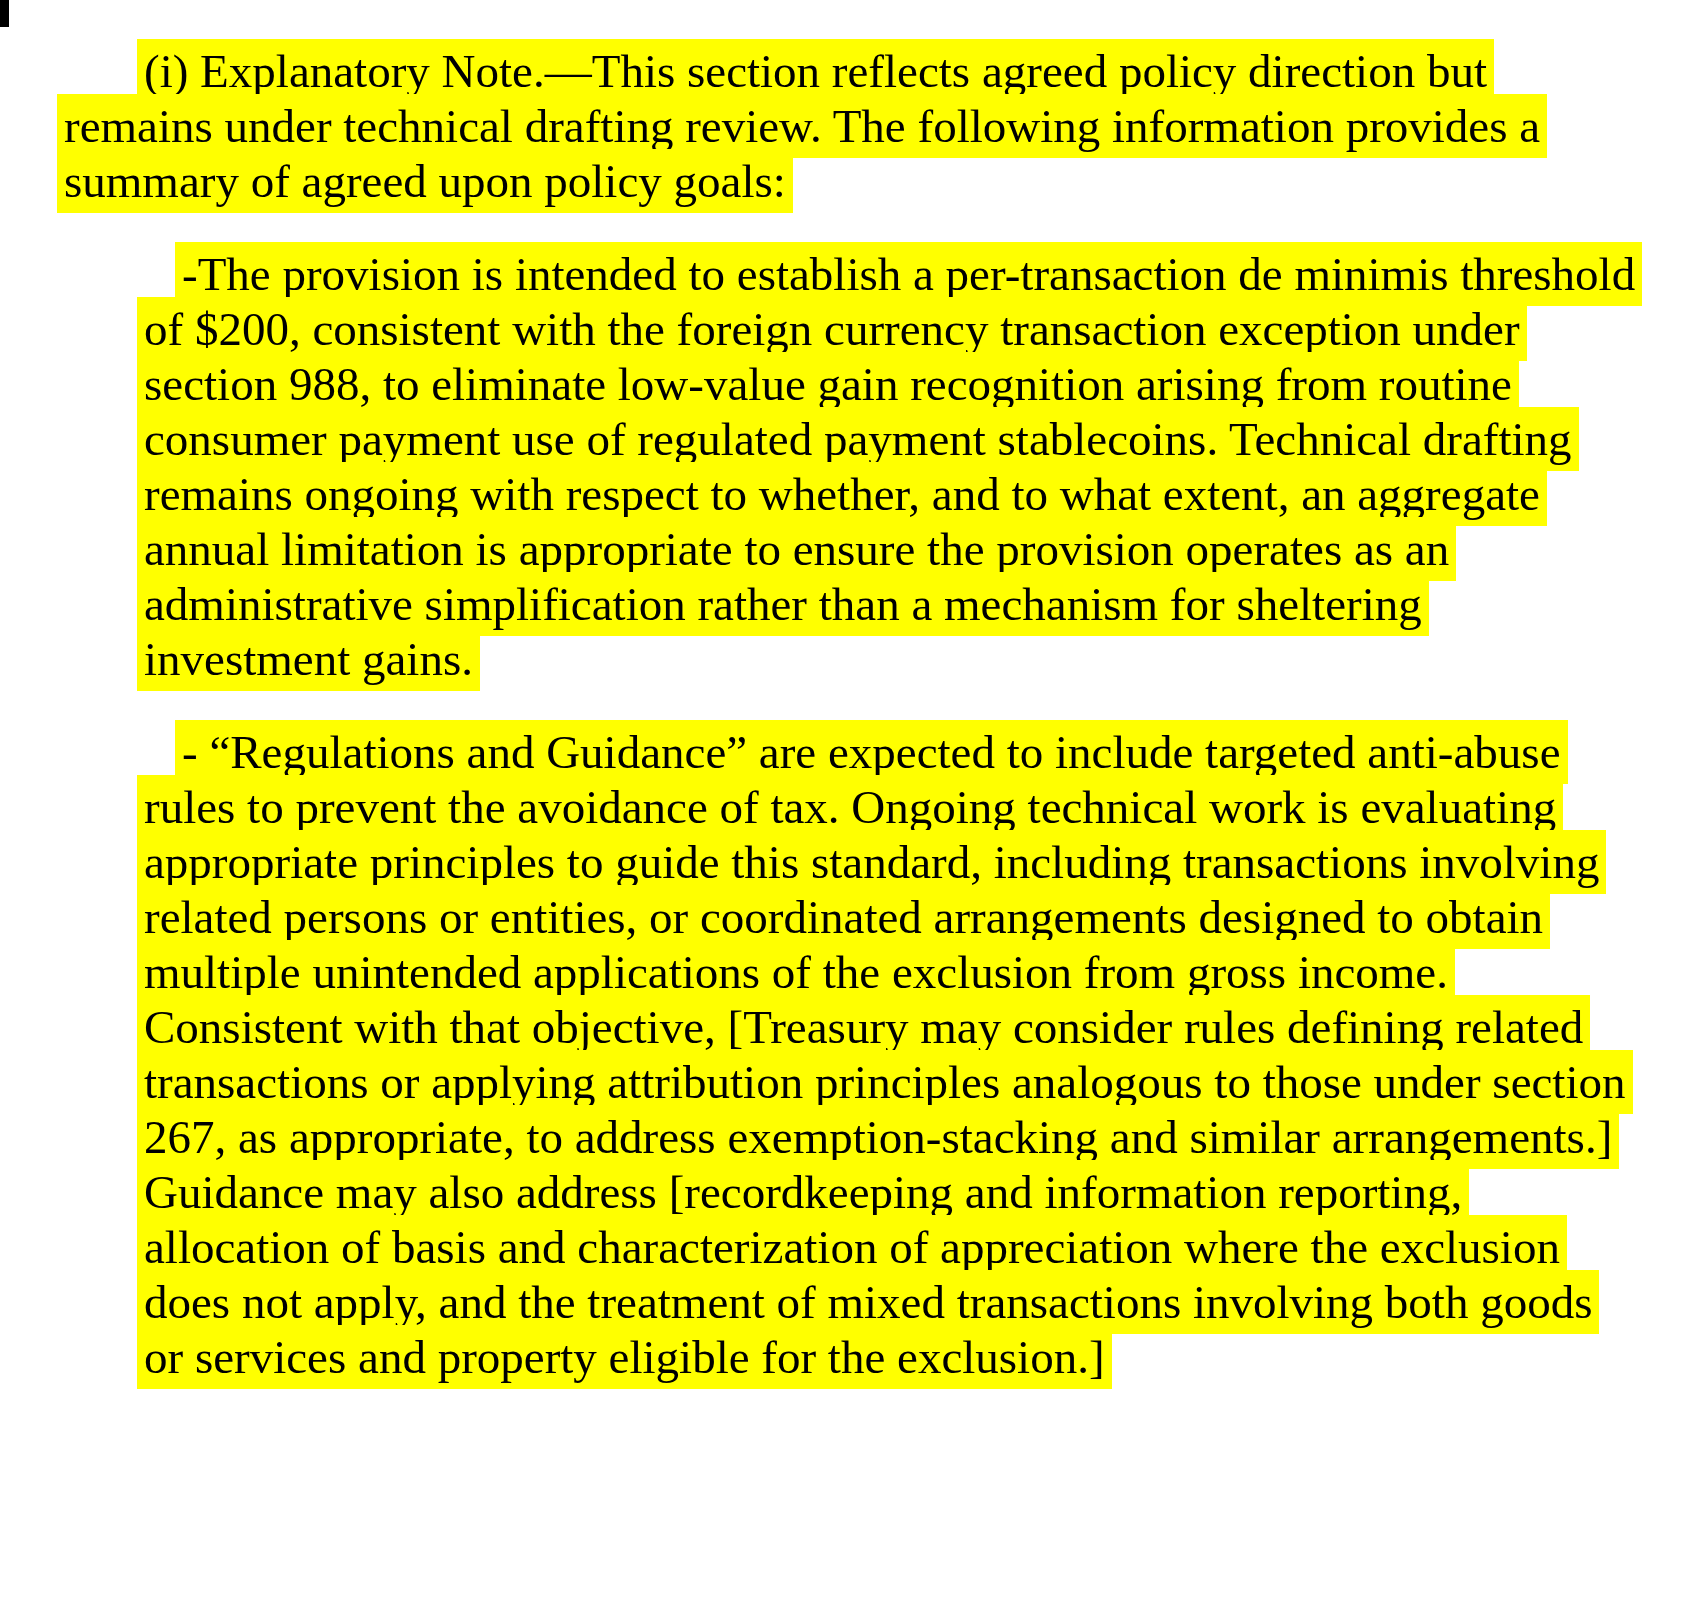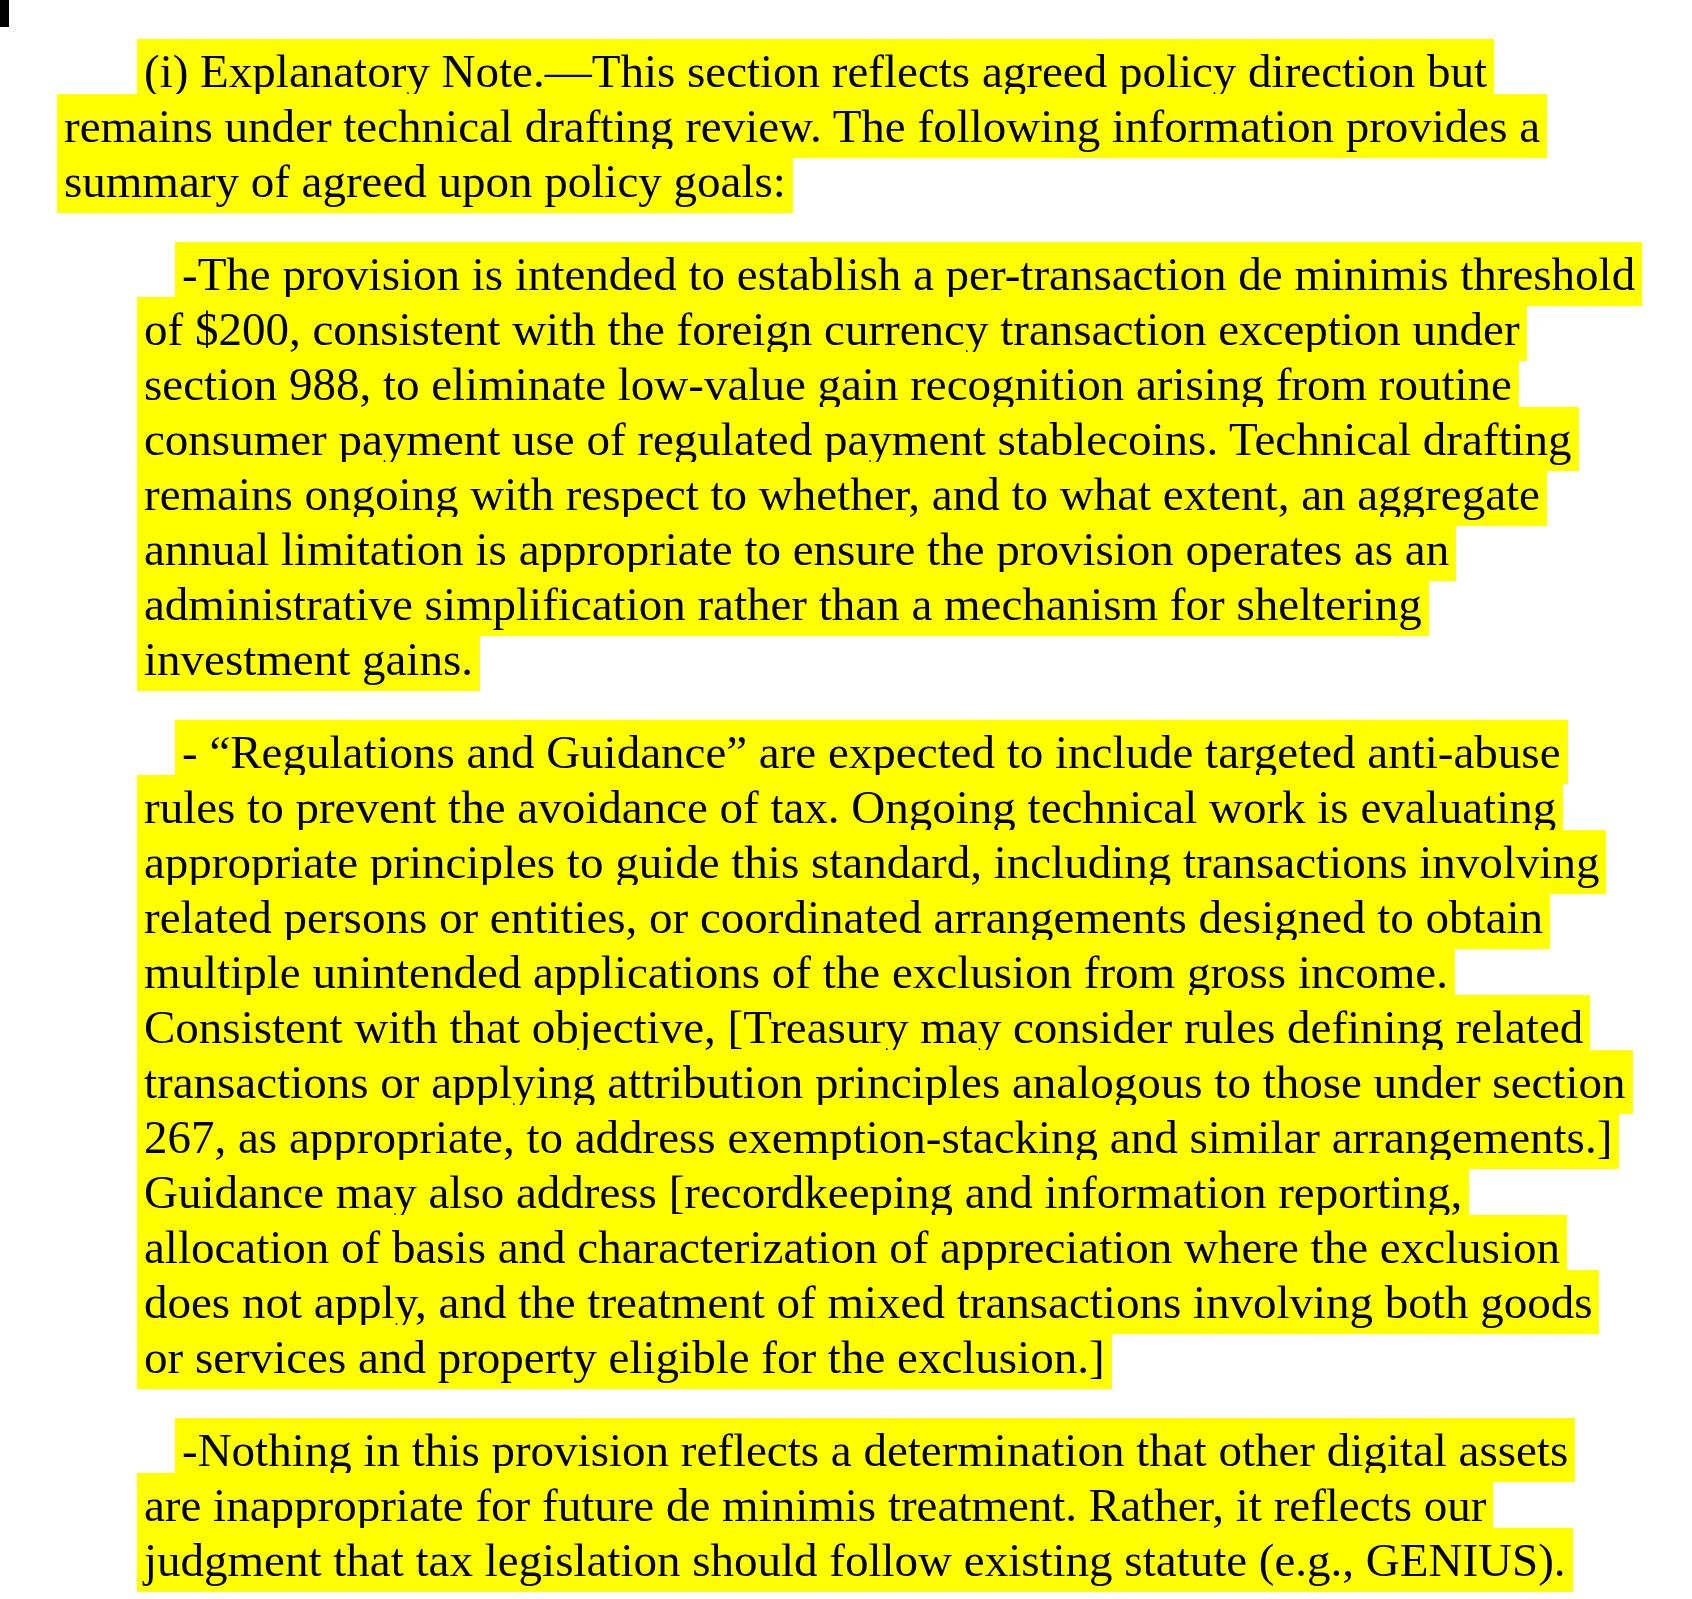--- a/index.html
+++ b/index.html
@@ -61,15 +61,14 @@
 </style>
 </head>
 <body>
 
 <div class="page">
   <div class="artifact"></div>
   <div class="doc">
     <p class="para note"><span class="hl">(i) Explanatory Note.—This section reflects agreed policy direction but remains under technical drafting review. The following information provides a summary of agreed upon policy goals:</span></p>
     <p class="para dash"><span class="hl">-The provision is intended to establish a per-transaction de minimis threshold of $200, consistent with the foreign currency transaction exception under section 988, to eliminate low-value gain recognition arising from routine consumer payment use of regulated payment stablecoins. Technical drafting remains ongoing with respect to whether, and to what extent, an aggregate annual limitation is appropriate to ensure the provision operates as an administrative simplification rather than a mechanism for sheltering investment gains.</span></p>
     <p class="para dash"><span class="hl">- “Regulations and Guidance” are expected to include targeted anti-abuse rules to prevent the avoidance of tax. Ongoing technical work is evaluating appropriate principles to guide this standard, including transactions involving related persons or entities, or coordinated arrangements designed to obtain multiple unintended applications of the exclusion from gross income. Consistent with that objective, [Treasury may consider rules defining related transactions or applying attribution principles analogous to those under section 267, as appropriate, to address exemption-stacking and similar arrangements.] Guidance may also address [recordkeeping and information reporting, allocation of basis and characterization of appreciation where the exclusion does not apply, and the treatment of mixed transactions involving both goods or services and property eligible for the exclusion.]</span></p>
-    <p class="para dash"><span class="hl">-Nothing in this provision reflects a determination that other digital assets are inappropriate for future de minimis treatment. Rather, it reflects our judgment that tax legislation should follow existing statute (e.g., GENIUS).</span></p>
   </div>
 </div>
 
 </body></html>

